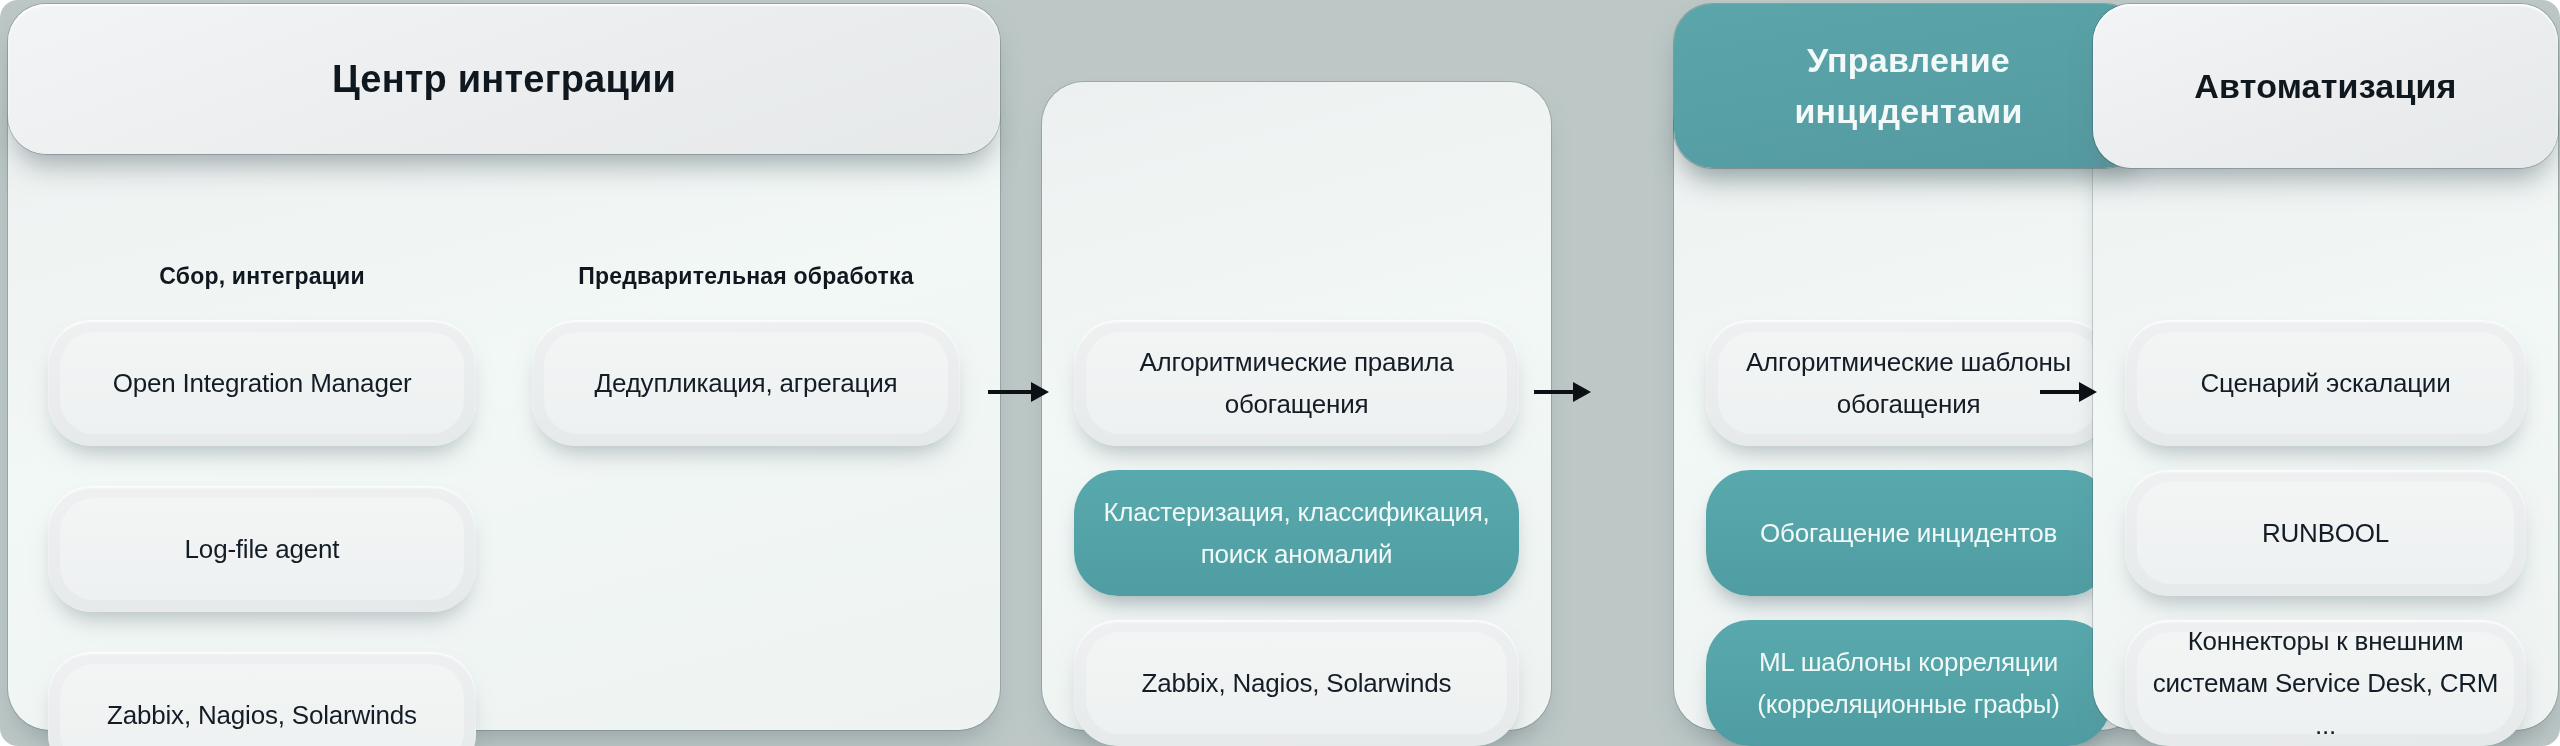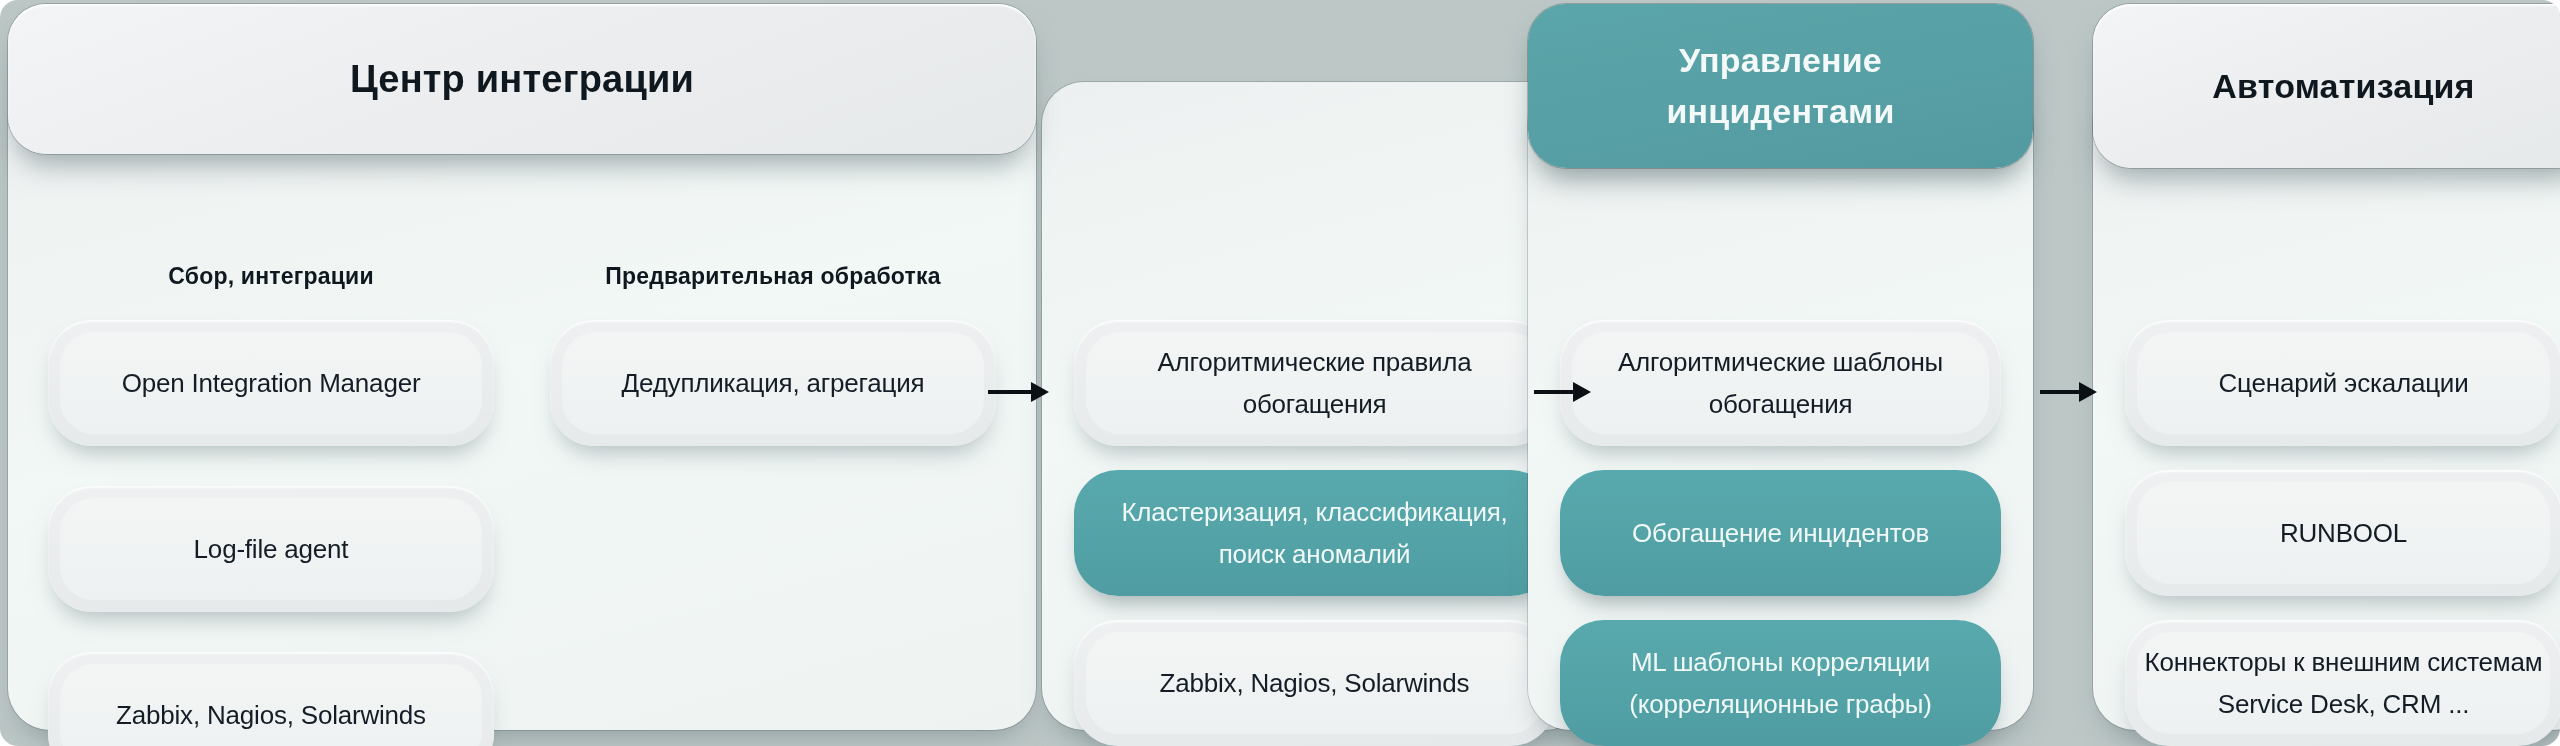--- a/index.html
+++ b/index.html
@@ -5,24 +5,24 @@
   html,body{margin:0;padding:0;background:#ffffff;}
   .canvas{
     position:relative;
     width:2560px;height:746px;
     background:#bcc7c6;
     border-radius:18px;
     overflow:hidden;
     font-family:"Liberation Sans", sans-serif;
     color:#10181f;
   }
-  .panel{position:absolute;top:4px;height:726px;padding-left:36px;}
+  .panel{position:absolute;top:4px;height:726px;}
   .p1{left:8px;width:992px;}
   .p2{left:1042px;width:509px;}
-  .p3{left:1528px;width:469px;}
+  .p3{left:1674px;width:469px;}
   .p4{left:2093px;width:465px;}
 
   .hdr{
     position:absolute;left:0;right:0;top:0;height:150px;
     border-radius:38px;
     background:linear-gradient(160deg,#f2f4f5 0%,#eaecee 60%,#e6e9ea 100%);
     box-shadow:0 0 0 1px rgba(25,35,45,.22), 0 18px 28px -8px rgba(105,122,126,.6), inset 0 2px 2px rgba(255,255,255,.9);
     display:flex;align-items:center;justify-content:center;
     z-index:2;text-align:center;
   }

